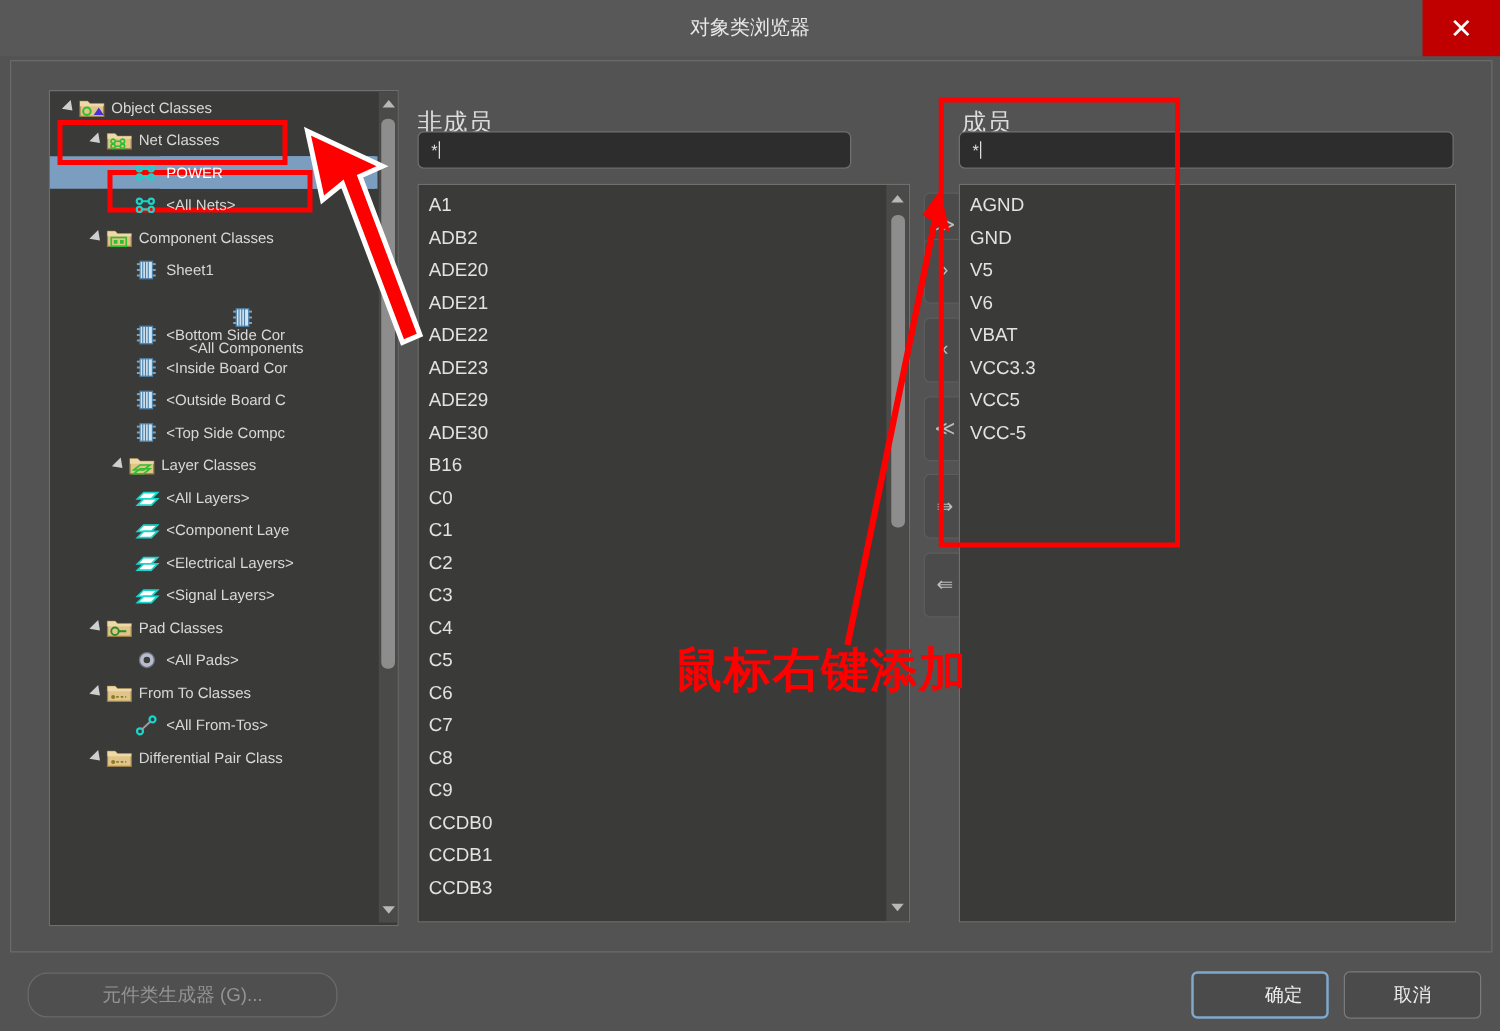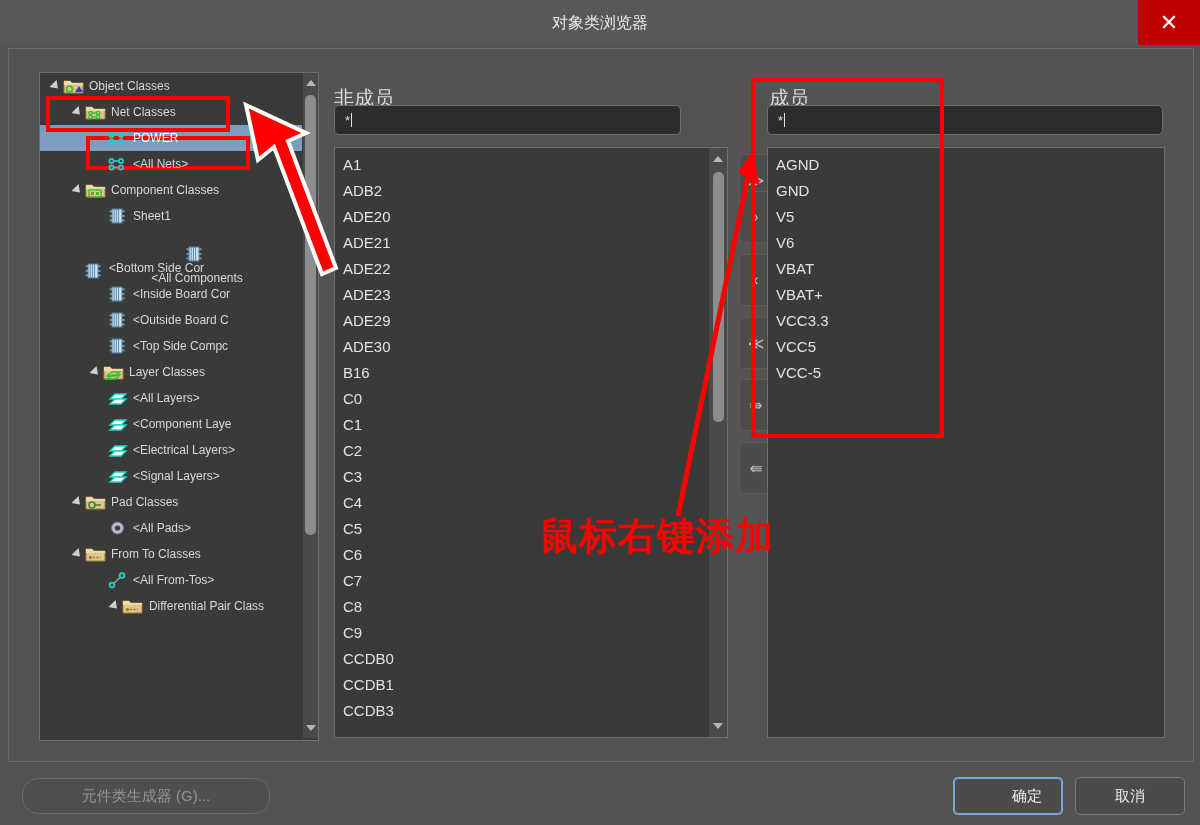--- a/index.html
+++ b/index.html
@@ -275,21 +275,21 @@
                 <rect x="2.5" y="3.5" width="2.6" height="1.6" fill="#7aa2bf"></rect>
                 <rect x="2.5" y="8.2" width="2.6" height="1.6" fill="#7aa2bf"></rect>
                 <rect x="2.5" y="12.6" width="2.6" height="1.6" fill="#7aa2bf"></rect>
                 <rect x="15" y="3.5" width="2.6" height="1.6" fill="#7aa2bf"></rect>
                 <rect x="15" y="8.2" width="2.6" height="1.6" fill="#7aa2bf"></rect>
                 <rect x="15" y="12.6" width="2.6" height="1.6" fill="#7aa2bf"></rect>
               </svg>
             </div>
             <div class="tlabel">&lt;All Components</div>
           </div>
-          <div class="tnode" style="padding-left: 28px; align-items: flex-end;">
+          <div class="tnode" style="padding-left: 52px;">
             <div class="expander"></div>
             <div class="ticon">
               <svg width="21" height="18" viewBox="0 0 21 18">
                 <rect x="5" y="2" width="10" height="14" fill="#cfe3f2" stroke="#4c7fa6" stroke-width="1"></rect>
                 <line x1="7.2" y1="2" x2="7.2" y2="16" stroke="#4c7fa6" stroke-width="0.9"></line>
                 <line x1="9.4" y1="2" x2="9.4" y2="16" stroke="#4c7fa6" stroke-width="0.9"></line>
                 <line x1="11.6" y1="2" x2="11.6" y2="16" stroke="#4c7fa6" stroke-width="0.9"></line>
                 <rect x="2.5" y="3.5" width="2.6" height="1.6" fill="#7aa2bf"></rect>
                 <rect x="2.5" y="8.2" width="2.6" height="1.6" fill="#7aa2bf"></rect>
                 <rect x="2.5" y="12.6" width="2.6" height="1.6" fill="#7aa2bf"></rect>
@@ -450,21 +450,21 @@
             <div class="expander"></div>
             <div class="ticon">
               <svg width="21" height="18" viewBox="0 0 21 18">
                 <circle cx="15" cy="4.5" r="2.4" fill="none" stroke="#19d5c9" stroke-width="1.8"></circle>
                 <circle cx="5" cy="14" r="2.4" fill="none" stroke="#19d5c9" stroke-width="1.8"></circle>
                 <line x1="6.8" y1="12.3" x2="13.3" y2="6.2" stroke="#9aa0a6" stroke-width="1.5"></line>
               </svg>
             </div>
             <div class="tlabel">&lt;All From-Tos&gt;</div>
           </div>
-          <div class="tnode" style="padding-left: 30px; justify-content: center;">
+          <div class="tnode" style="padding-left: 30px;">
             <div class="expander">
               <div class="tri"></div>
             </div>
             <div class="ticon">
               <svg width="21" height="18" viewBox="0 0 21 18">
                 <path d="M1 4 L7 4 L9 6 L20 6 L20 16 L1 16 Z" fill="#e0c489" stroke="#9d7f45" stroke-width="1"></path>
                 <path d="M1 4 L7 4 L9 6 L20 6 L20 8 L1 8 Z" fill="#eed9a8" stroke="none"></path>
                 <circle cx="5.5" cy="12.5" r="1.6" fill="#8a7a2a"></circle>
                 <line x1="8" y1="12.5" x2="16" y2="12.5" stroke="#8a7a2a" stroke-width="1.4" stroke-dasharray="2,1.6"></line>
               </svg>
@@ -542,21 +542,20 @@
         <span class="caret"></span>
     </div>
 
     <div class="listbox" style="left:758px; top:98px; width:396px; height:589px;">
       <div id="member-rows" style="padding-top:4px;">
           <div class="lrow">AGND</div>
           <div class="lrow">GND</div>
           <div class="lrow">V5</div>
           <div class="lrow">V6</div>
           <div class="lrow">VBAT</div>
-          <div class="lrow">VBAT+</div>
           <div class="lrow">VCC3.3</div>
           <div class="lrow">VCC5</div>
           <div class="lrow">VCC-5</div>
         </div>
     </div>
 
   </div>
 
   <div class="btn btn-disabled" style="left:22px; top:778px; width:248px; height:36px;border-radius:16px;">元件类生成器 (G)...</div>
 

